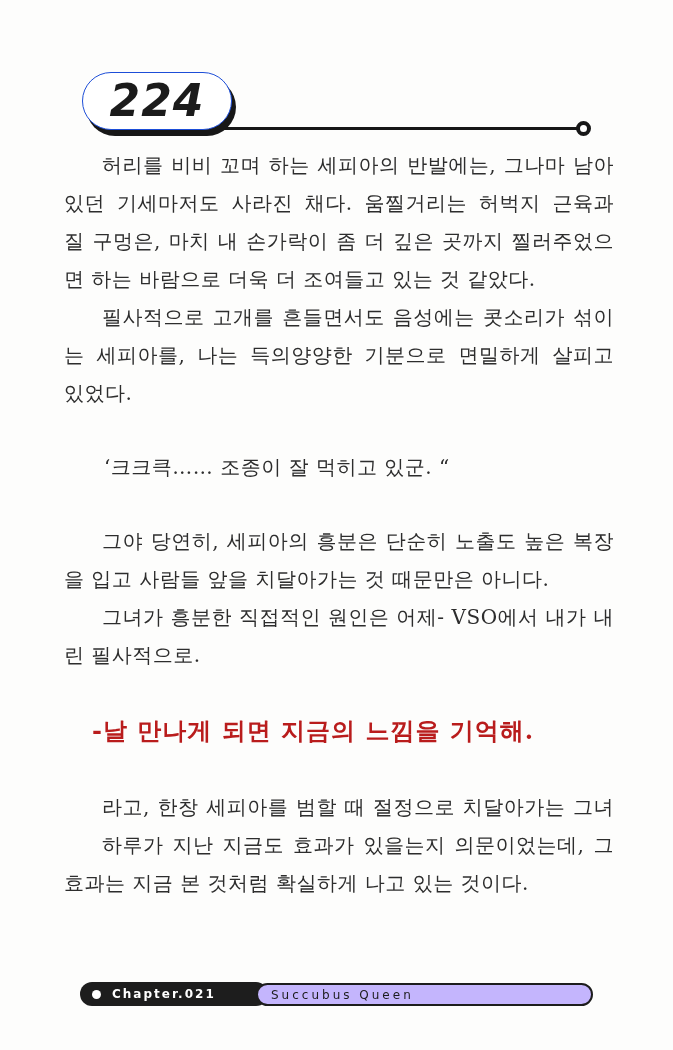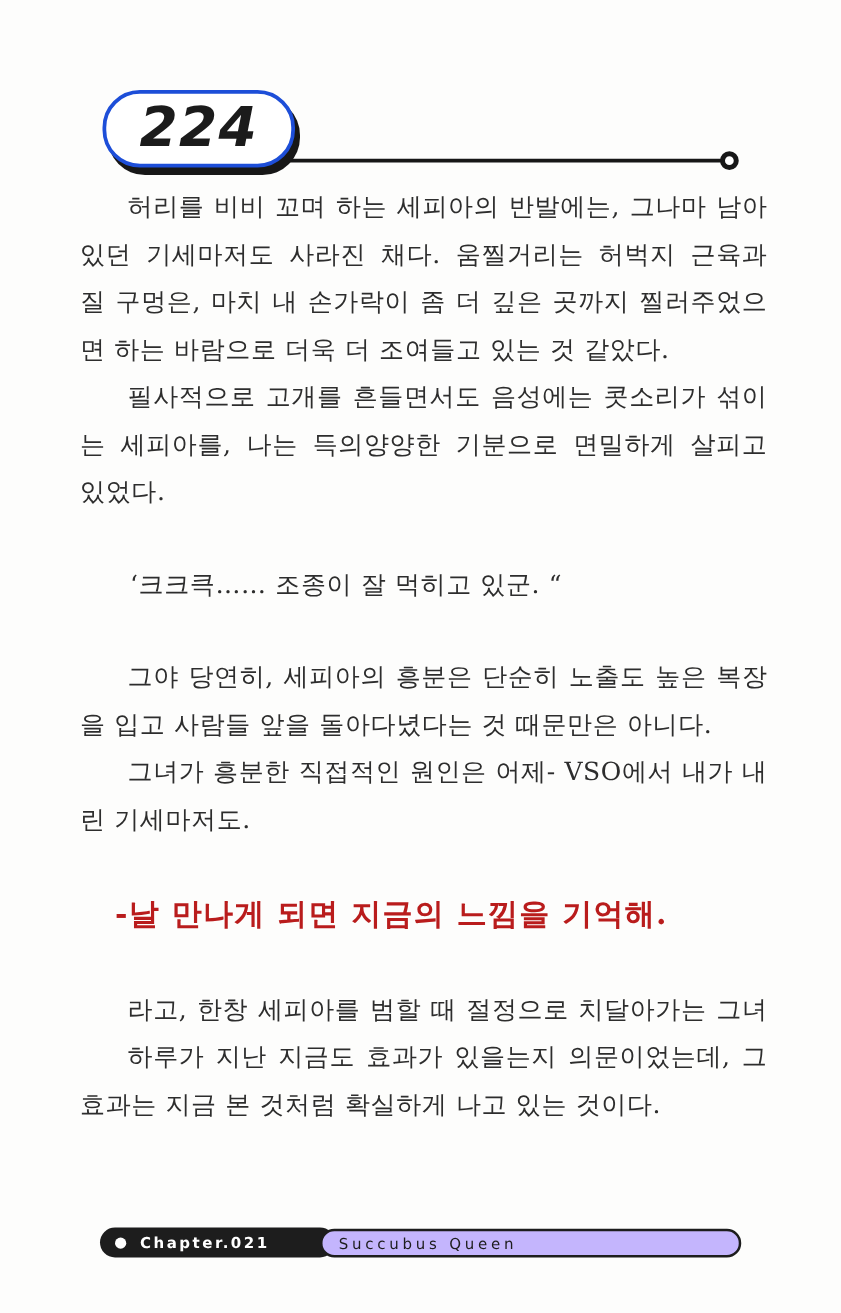--- a/index.html
+++ b/index.html
@@ -28,21 +28,21 @@
     border: 4px solid #171717;
     border-radius: 50%;
     background: #ffffff;
     z-index: 2;
   }
   .page-badge {
     position: absolute;
     left: 82px; top: 72px;
     width: 148px; height: 56px;
     background: #ffffff;
-    border: 3px solid #1d4ed8;
+    border: 1px solid #1d4ed8;
     border-radius: 30px;
     box-shadow: 4px 6px 0 #171717;
     display: flex;
     align-items: center;
     justify-content: center;
     z-index: 3;
     text-align: center;
   }
   .page-num {
     font-family: "DejaVu Sans", sans-serif;
@@ -151,25 +151,25 @@
       <div class="block block-body">
         <div class="line first fill">필사적으로 고개를 흔들면서도 음성에는 콧소리가 섞이</div>
         <div class="line fill">는 세피아를, 나는 득의양양한 기분으로 면밀하게 살피고</div>
         <div class="line">있었다.</div>
       </div>
       <div class="block block-quote gap">
         <div class="line">‘크크큭…… 조종이 잘 먹히고 있군. “</div>
       </div>
       <div class="block block-body gap">
         <div class="line first fill">그야 당연히, 세피아의 흥분은 단순히 노출도 높은 복장</div>
-        <div class="line">을 입고 사람들 앞을 돌아다녔다는 것 때문만은 아니다.</div>
+        <div class="line">을 입고 사람들 앞을 치달아가는 것 때문만은 아니다.</div>
       </div>
       <div class="block block-body">
         <div class="line first fill">그녀가 흥분한 직접적인 원인은 어제- VSO에서 내가 내</div>
-        <div class="line">린 기세마저도.</div>
+        <div class="line">린 필사적으로.</div>
       </div>
       <div class="block block-emphasis gap">
         <div class="line">-날 만나게 되면 지금의 느낌을 기억해.</div>
       </div>
       <div class="block block-body gap">
         <div class="line first fill">라고, 한창 세피아를 범할 때 절정으로 치달아가는 그녀</div>
         <div class="line first fill">하루가 지난 지금도 효과가 있을는지 의문이었는데, 그</div>
         <div class="line">효과는 지금 본 것처럼 확실하게 나고 있는 것이다.</div>
       </div>
     </main>

